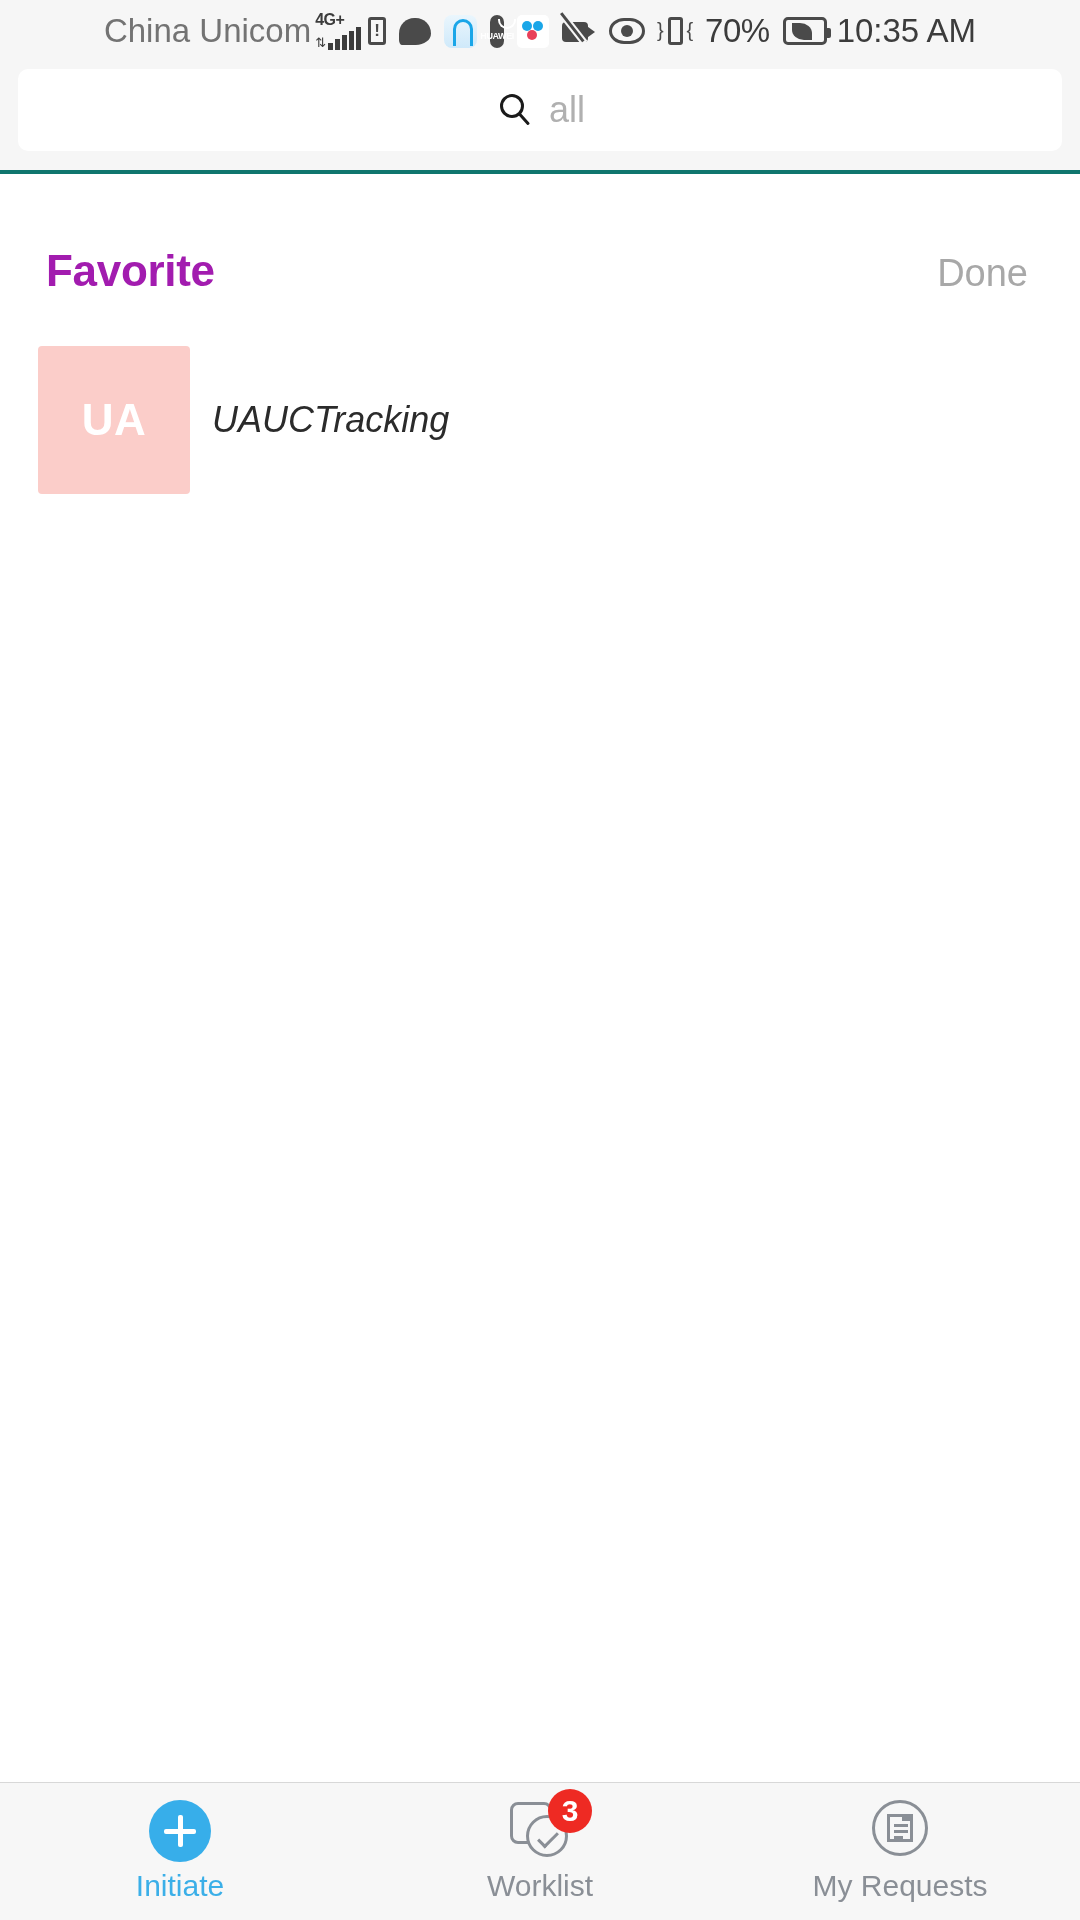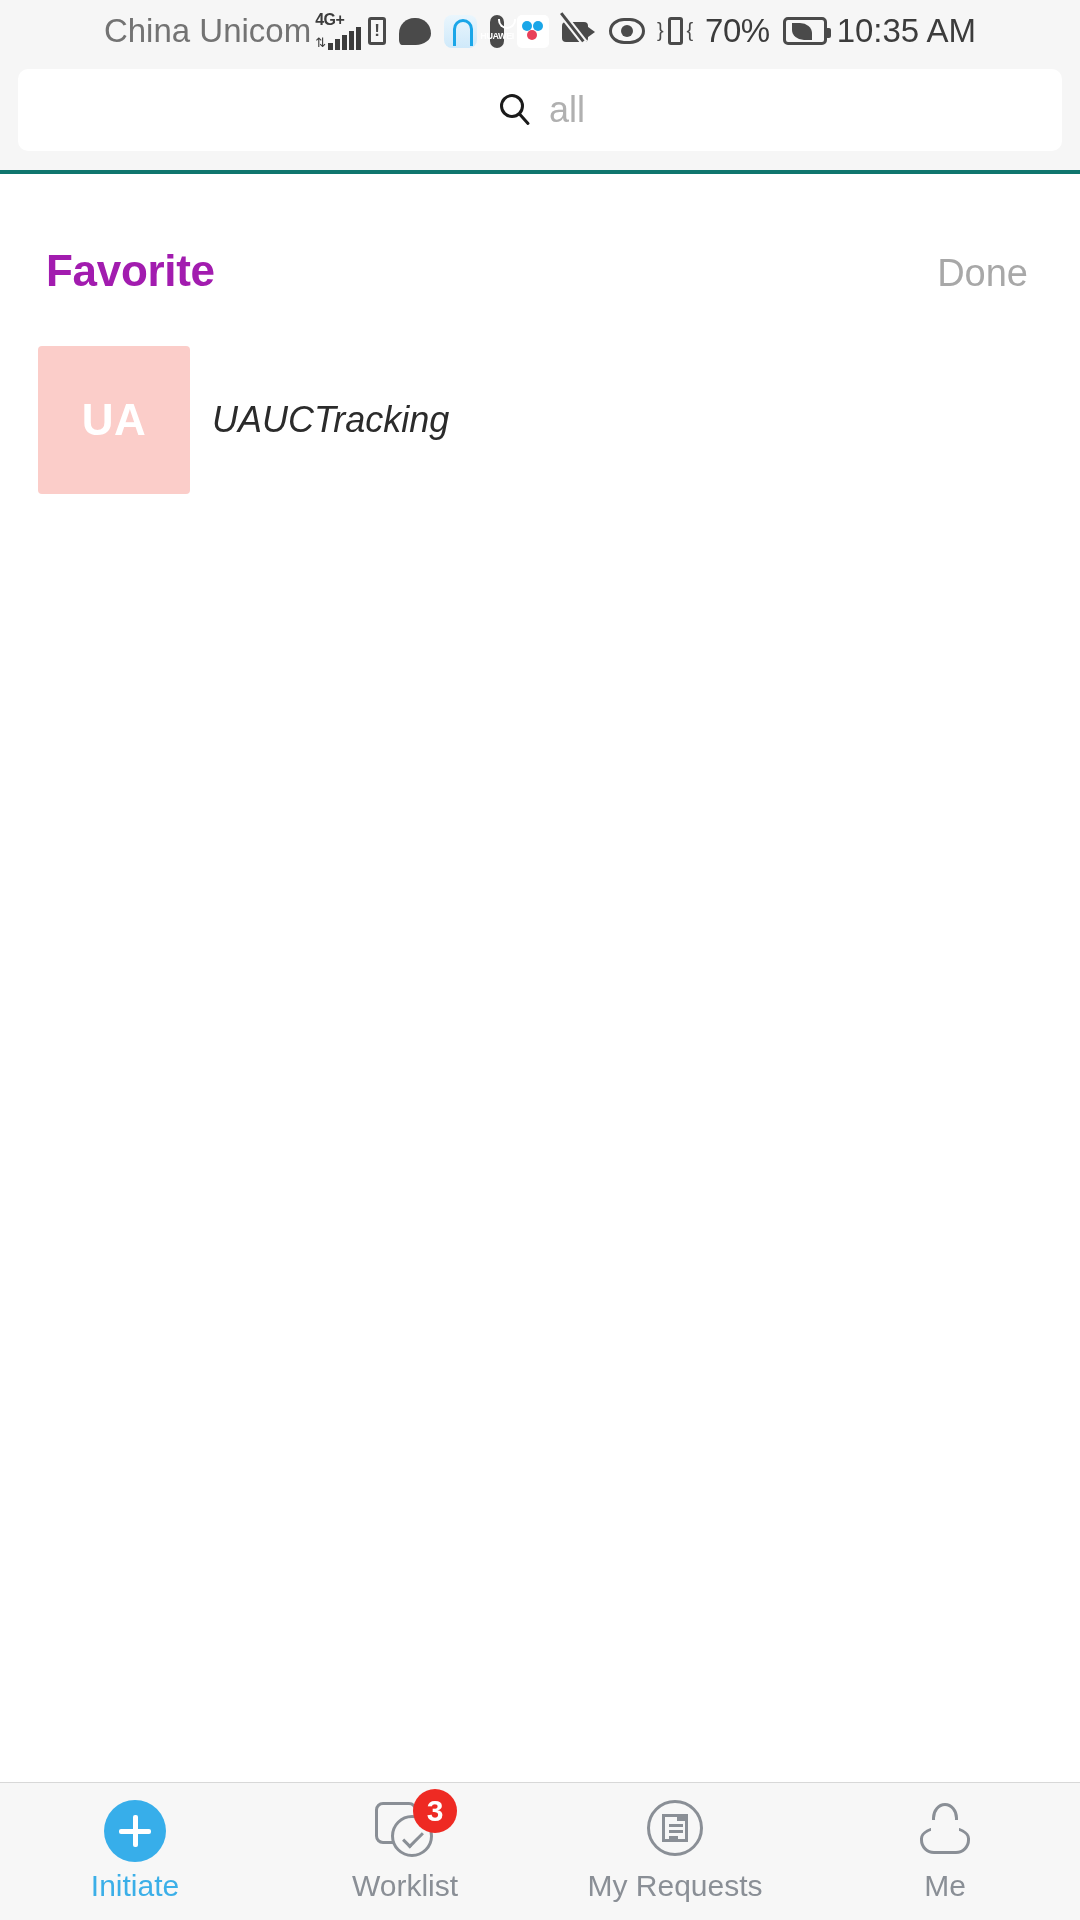--- a/index.html
+++ b/index.html
@@ -611,25 +611,15 @@
           <span class="doc">
               <i></i>
               <i></i>
               <i></i>
             </span>
         </span>
       </span>
       <span class="tab-label">My Requests</span>
     </div>
 
-    <div class="tab-item">
-      <span class="tab-icon">
-        <span class="ic-me">
-          <span class="head"></span>
-          <span class="body"></span>
-          <span class="cover"></span>
-        </span>
-      </span>
-      <span class="tab-label">Me</span>
-    </div>
 
   </div>
 </div>
 
 </body></html>

